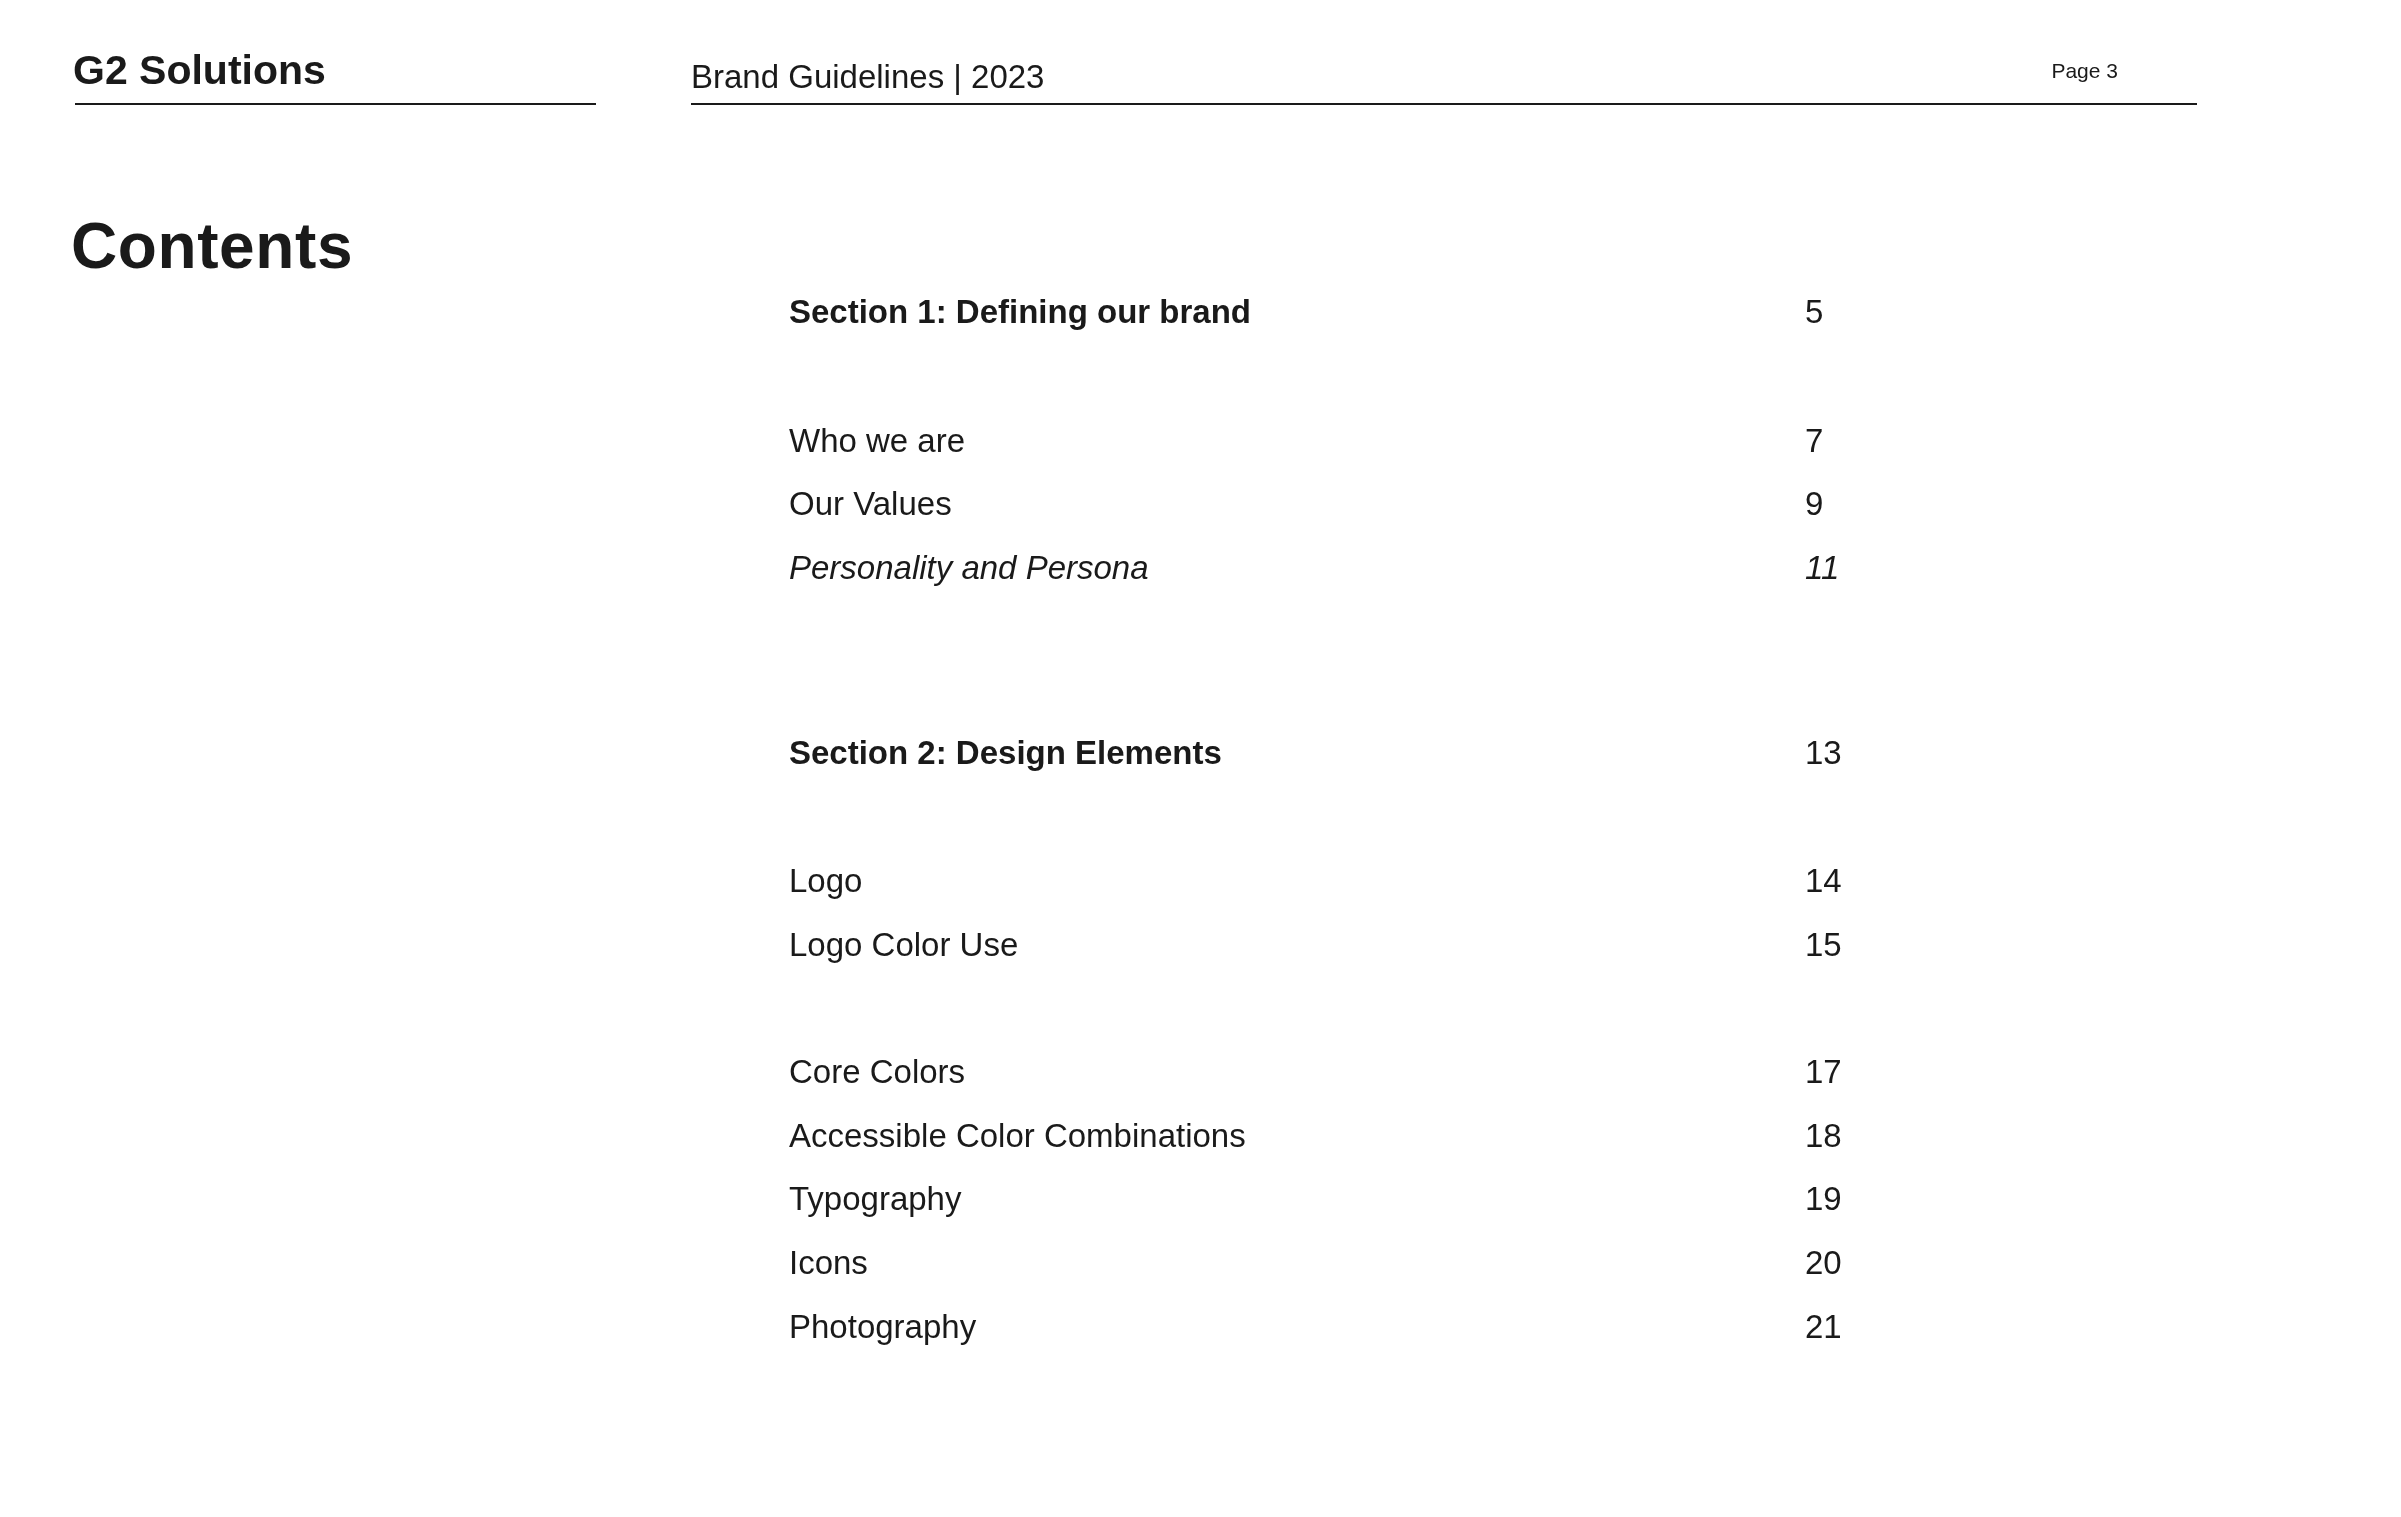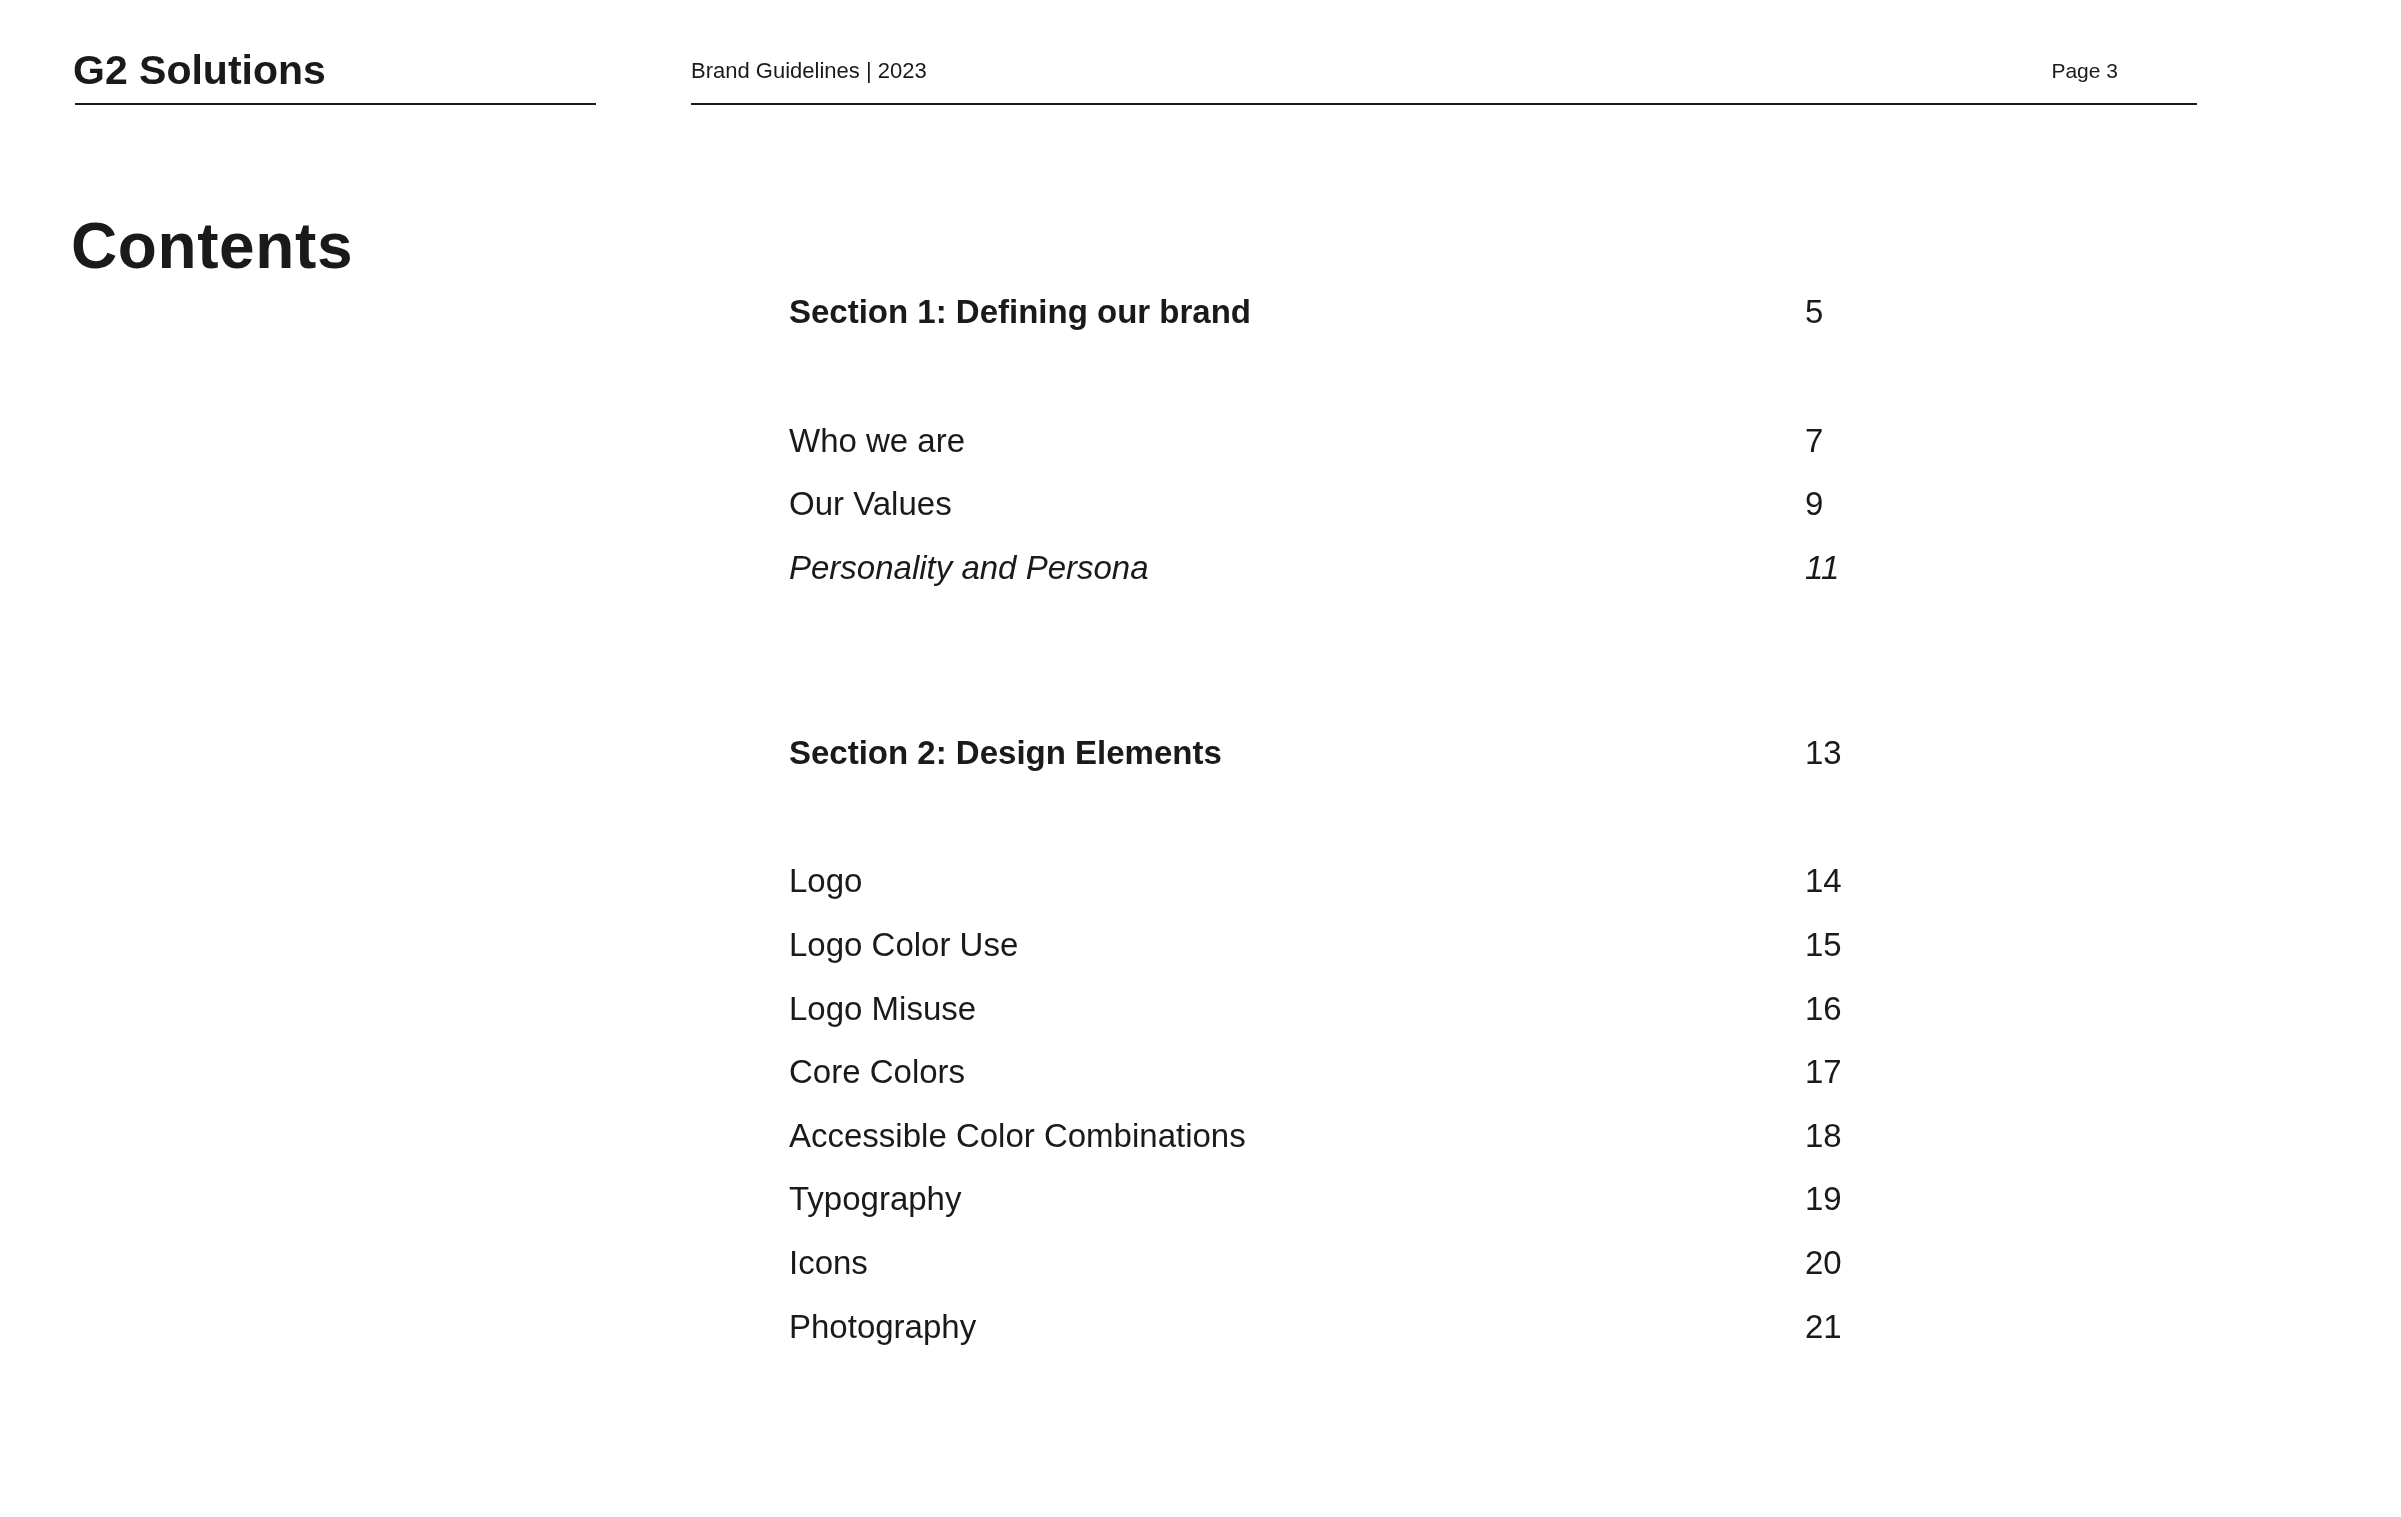--- a/index.html
+++ b/index.html
@@ -27,21 +27,21 @@
     position: absolute;
     height: 2.3px;
     background: #1a1a1a;
   }
   .rule-left  { left: 75px;  top: 103px; width: 521px;  }
   .rule-right { left: 691px; top: 103px; width: 1632px; }
   .doc-title {
     position: absolute;
     left: 691px;
     top: 60px;
-    font-size: 22px;
+    font-size: 33px;
     font-weight: 400;
     line-height: 1;
     white-space: nowrap;
   }
   .page-label {
     position: absolute;
     right: 79px;
     top: 60px;
     font-size: 21px;
     font-weight: 400;
@@ -128,24 +128,20 @@
   </div>
 
   <div class="toc-row r6">
     <span>Logo</span>
     <span class="pagenum">14</span>
   </div>
   <div class="toc-row r7">
     <span>Logo Color Use</span>
     <span class="pagenum">15</span>
   </div>
-  <div class="toc-row r8">
-    <span>Logo Misuse</span>
-    <span class="pagenum">16</span>
-  </div>
   <div class="toc-row r9">
     <span>Core Colors</span>
     <span class="pagenum">17</span>
   </div>
   <div class="toc-row r10">
     <span>Accessible Color Combinations</span>
     <span class="pagenum">18</span>
   </div>
   <div class="toc-row r11">
     <span>Typography</span>

